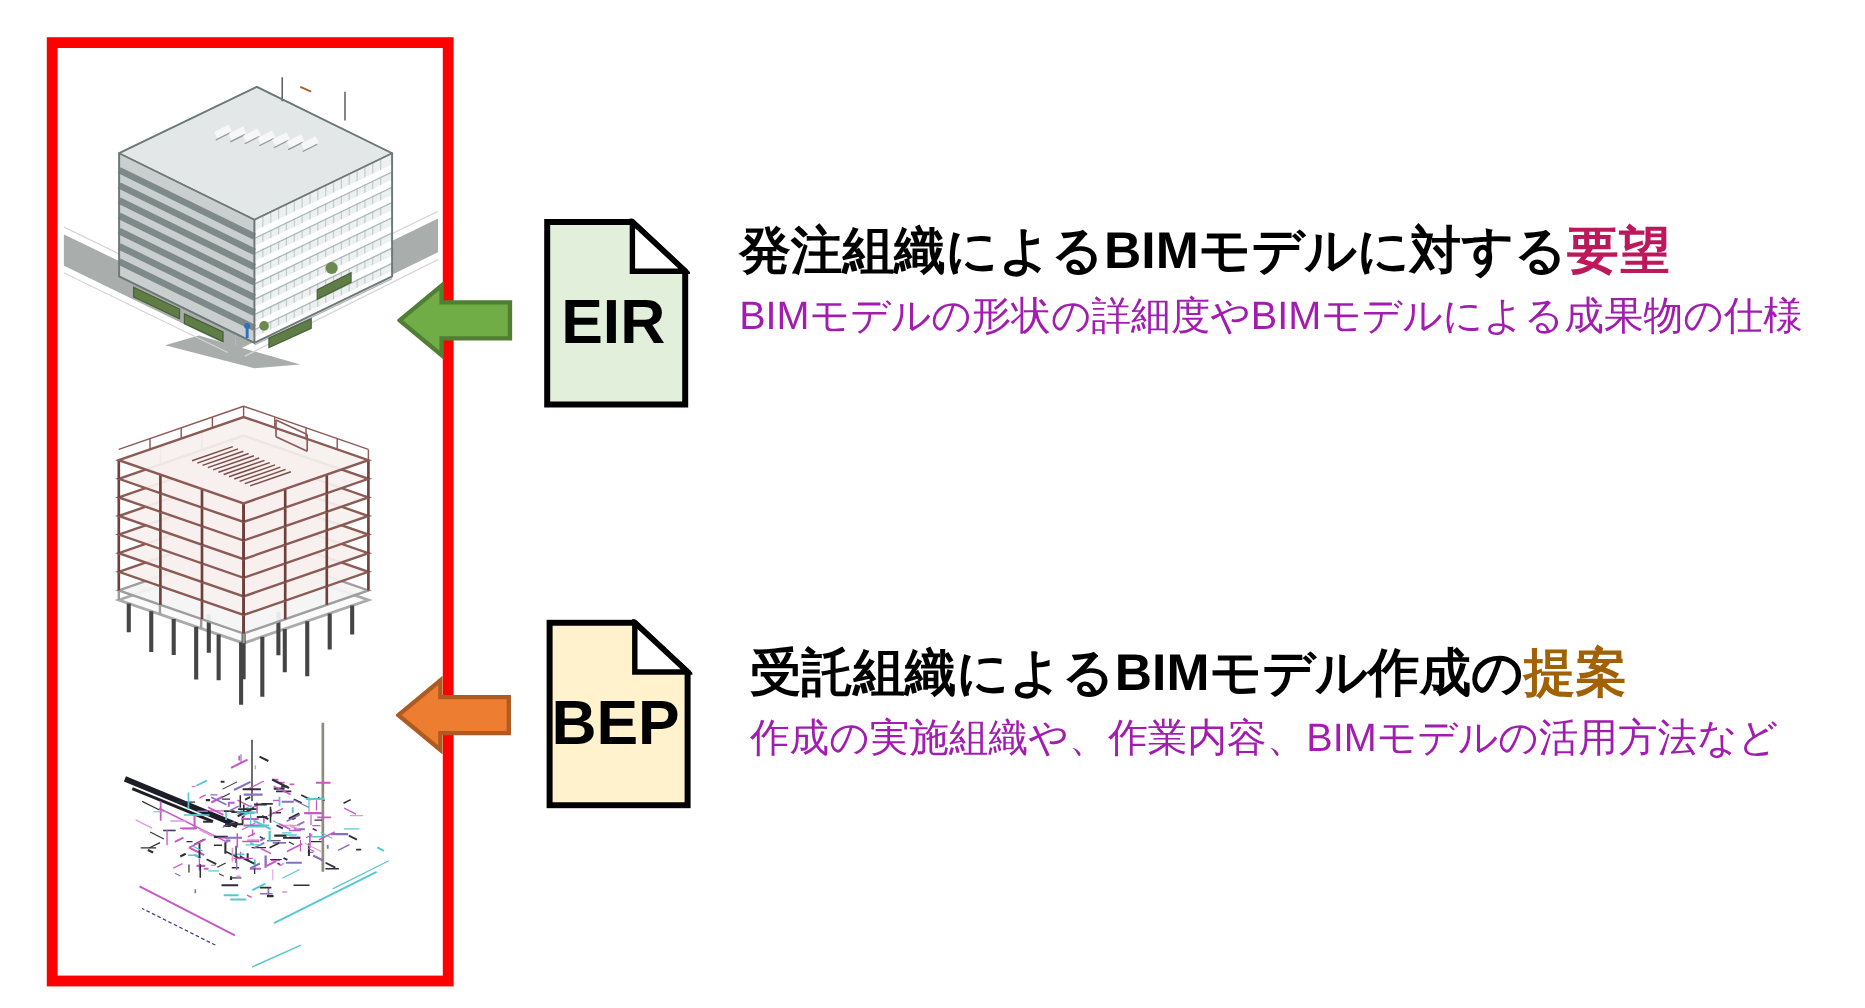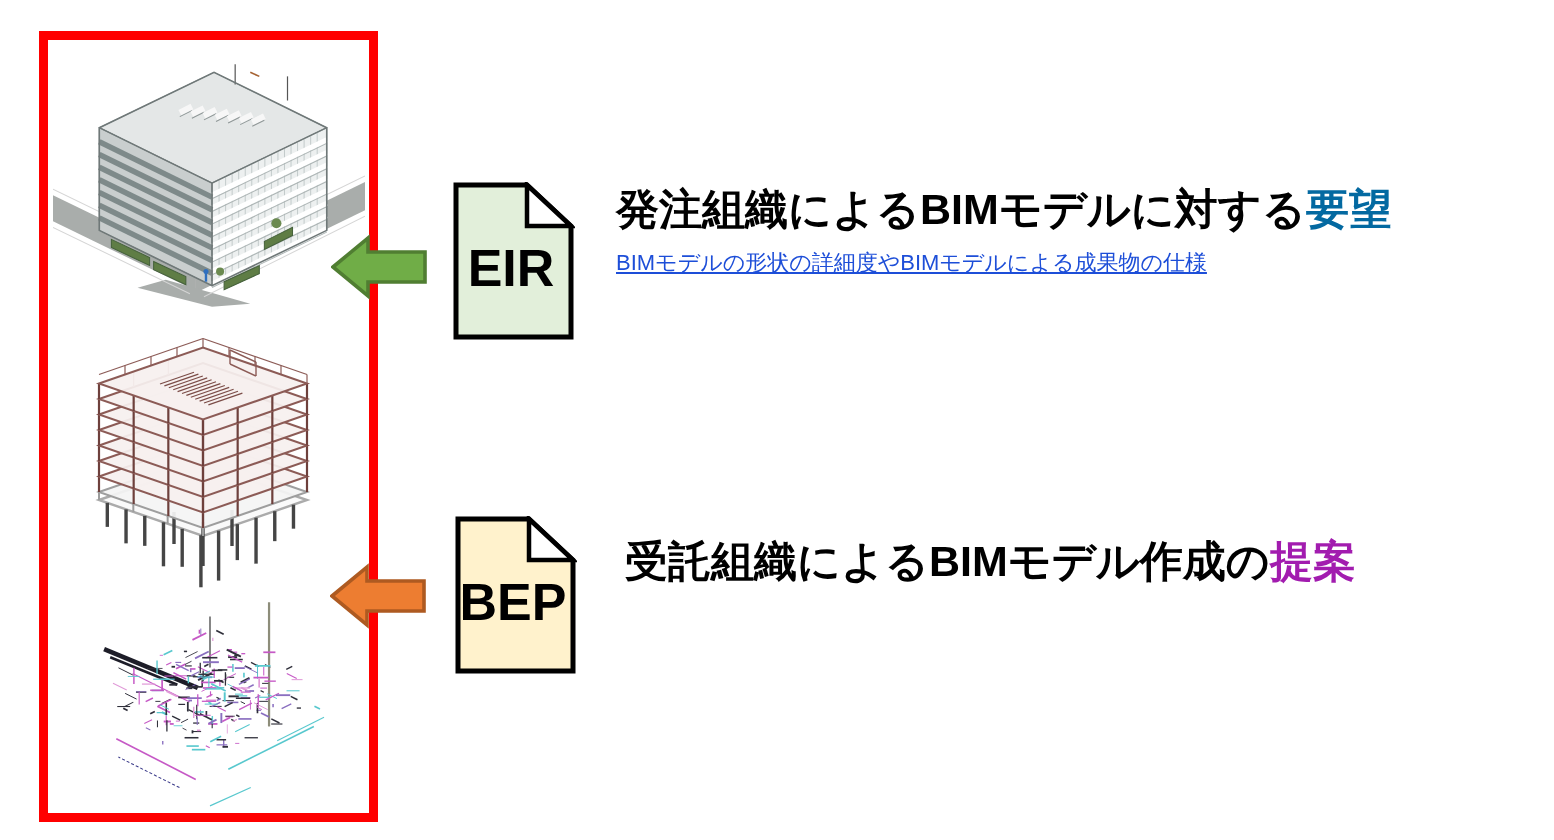--- a/index.html
+++ b/index.html
@@ -6,21 +6,21 @@
   #stage{position:relative;width:1554px;height:840px;background:#ffffff;overflow:hidden;
          font-family:"Liberation Sans","DejaVu Sans",sans-serif;}
   .abs{position:absolute;}
   .red-box{left:39px;top:31px;width:339px;height:791px;border:9px solid #FF0000;box-sizing:border-box;}
   .model-svg{position:absolute;}
   .arrow-svg{position:absolute;}
   .doc-svg{position:absolute;}
   .doc-label{font-family:"Liberation Sans","DejaVu Sans",sans-serif;font-weight:700;font-size:52px;fill:#000;}
   .heading{position:absolute;font-size:43px;font-weight:700;line-height:1.2;color:#000;white-space:nowrap;letter-spacing:0;}
   .heading .hl{color:#FF0000;}
-  .bodytext{position:absolute;font-size:22px;font-weight:400;color:#1d4ed8;line-height:44px;white-space:nowrap;text-decoration:underline;}
+  .bodytext{position:absolute;font-size:33px;font-weight:400;color:#a21caf;line-height:44px;white-space:nowrap;}
   svg{display:block;}
 </style>
 </head>
 <body>
 
 <div id="stage">
 
   <div class="abs red-box" style="border-color: rgb(255, 0, 0);"></div>
 
   <svg class="model-svg" style="left:53px;top:42px" width="312" height="267" viewBox="0 0 310 265">
@@ -508,25 +508,26 @@
     <text class="doc-label" x="58" y="104" text-anchor="middle">EIR</text>
   </svg>
 
   <svg class="doc-svg" style="left:455px;top:516px" width="122" height="158" viewBox="0 0 122 158">
     <polygon points="3,3 74,3 118,44 118,155 3,155" stroke-width="5" stroke-linejoin="miter" fill="#FFF2CC" stroke="#000000"></polygon>
     <polygon points="74,3 118,44 74,44" fill="#FFFFFF" stroke-width="4.5" stroke-linejoin="miter" stroke="#000000"></polygon>
     <text class="doc-label" x="58" y="104" text-anchor="middle">BEP</text>
   </svg>
 
   <div class="heading" style="left:616px;top:184px">
-    <span>発注組織によるBIMモデルに対する</span><span class="hl" style="color: #0369a1;">要望</span>
+    <span>発注組織によるBIMモデルに対する</span><span class="hl" style="color: #be185d;">要望</span>
   </div>
   <div class="bodytext" style="left:616px;top:241px">
     <div>BIMモデルの形状の詳細度やBIMモデルによる成果物の仕様</div>
   </div>
 
   <div class="heading" style="left:625px;top:536px">
-    <span>受託組織によるBIMモデル作成の</span><span class="hl" style="color: #a21caf;">提案</span>
+    <span>受託組織によるBIMモデル作成の</span><span class="hl" style="color: #a16207;">提案</span>
   </div>
   <div class="bodytext" style="left:625px;top:593px">
+    <div>作成の実施組織や、作業内容、BIMモデルの活用方法など</div>
   </div>
 
 </div>
 
 </body></html>

